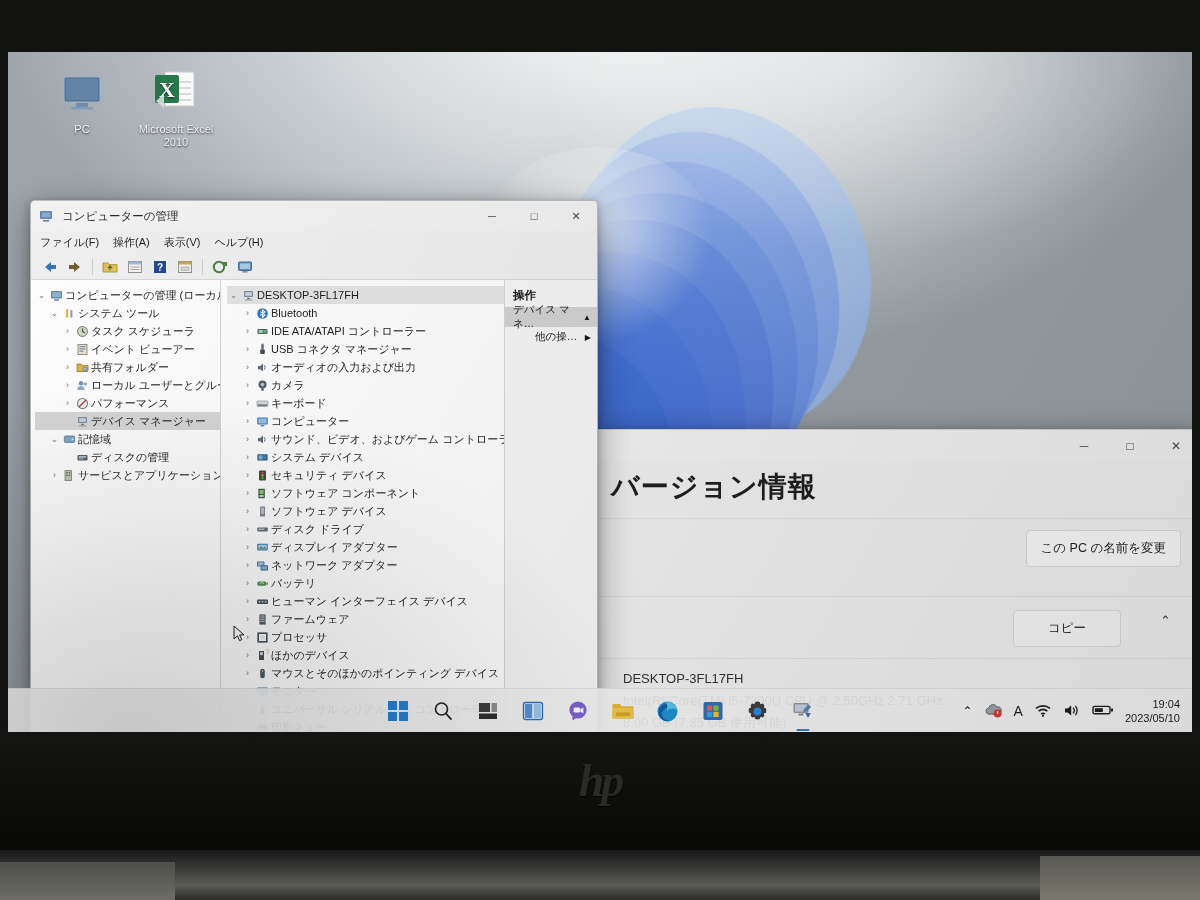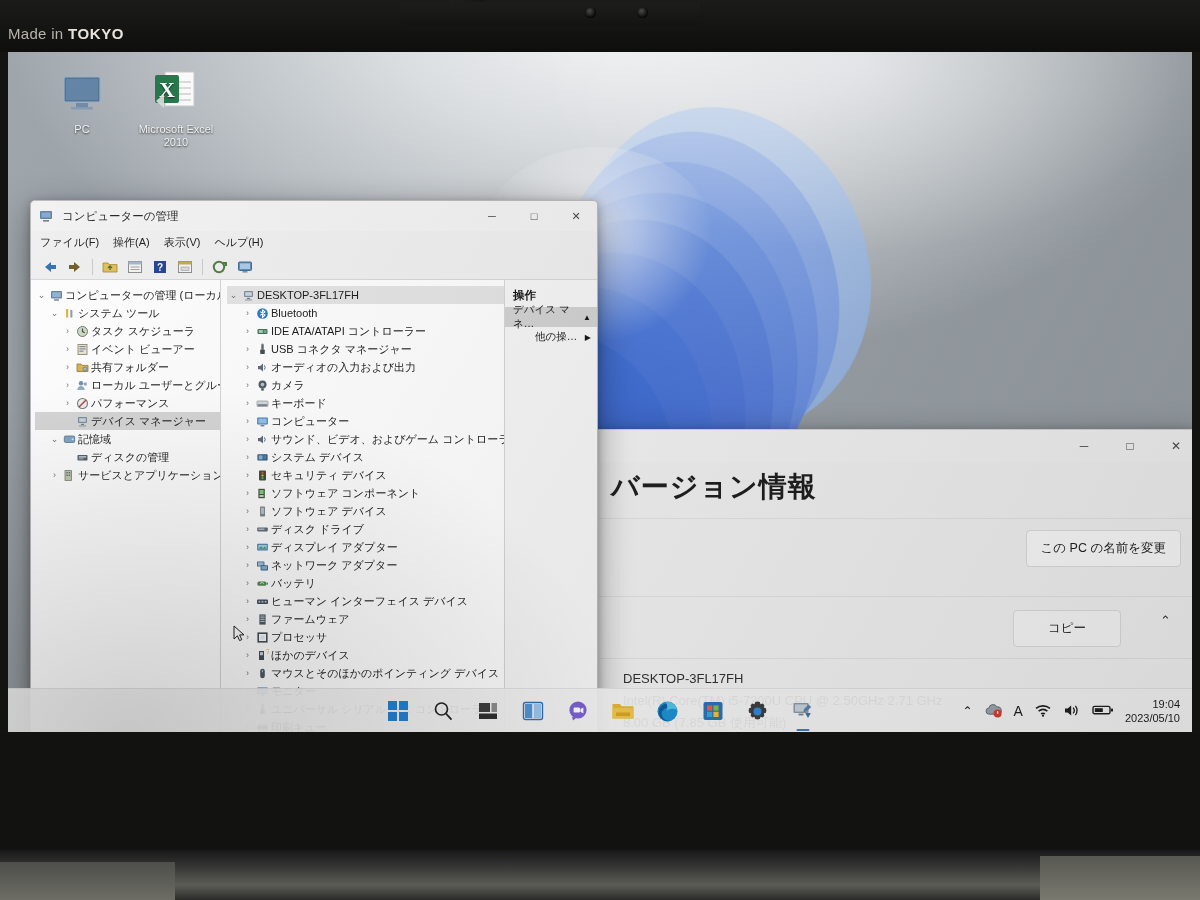--- a/index.html
+++ b/index.html
@@ -230,27 +230,20 @@
     position:absolute; right:8px; top:0; height:44px;
     display:flex; align-items:center; gap:11px; font-size:11px; color:#1c1c1c;
   }
   #tray-clock { text-align:right; line-height:14px; font-size:11px; padding-right:4px; }
 </style>
 </head>
 <body>
 
 <div id="laptop-frame">
 
-  <div id="bezel-top">
-    <div id="bezel-knob"></div>
-    <div id="webcam-module"></div>
-    <div id="webcam-lens-a"></div>
-    <div id="webcam-lens-b"></div>
-    <div id="made-in-tokyo"><span>Made in </span><b>TOKYO</b></div>
-  </div>
 
   <div id="bezel-left"></div>
   <div id="bezel-right"></div>
 
   <div id="screen">
 
     <div id="wallpaper">
 
       <div class="petal" style="left:560px;top:55px;width:300px;height:330px;background:linear-gradient(150deg,#cfe0f7,#8fb3ea);opacity:.88;transform:rotate(-16deg);"></div>
       <div class="petal" style="left:540px;top:80px;width:290px;height:330px;background:linear-gradient(150deg,#b6cdf3,#6f96e4);opacity:.92;transform:rotate(-8deg);"></div>
@@ -980,17 +973,20 @@
         <span id="tray-clock">
           <div>19:04</div>
           <div>2023/05/10</div>
         </span>
       </div>
     </div>
 
     <div id="screen-glare"></div>
   </div>
 
+  <div id="bezel-bottom">
+    <div id="hp-logo">hp</div>
+  </div>
 
   <div id="desk-hinge"></div>
   <div id="desk-left"></div>
   <div id="desk-right"></div>
 </div>
 
 </body></html>

